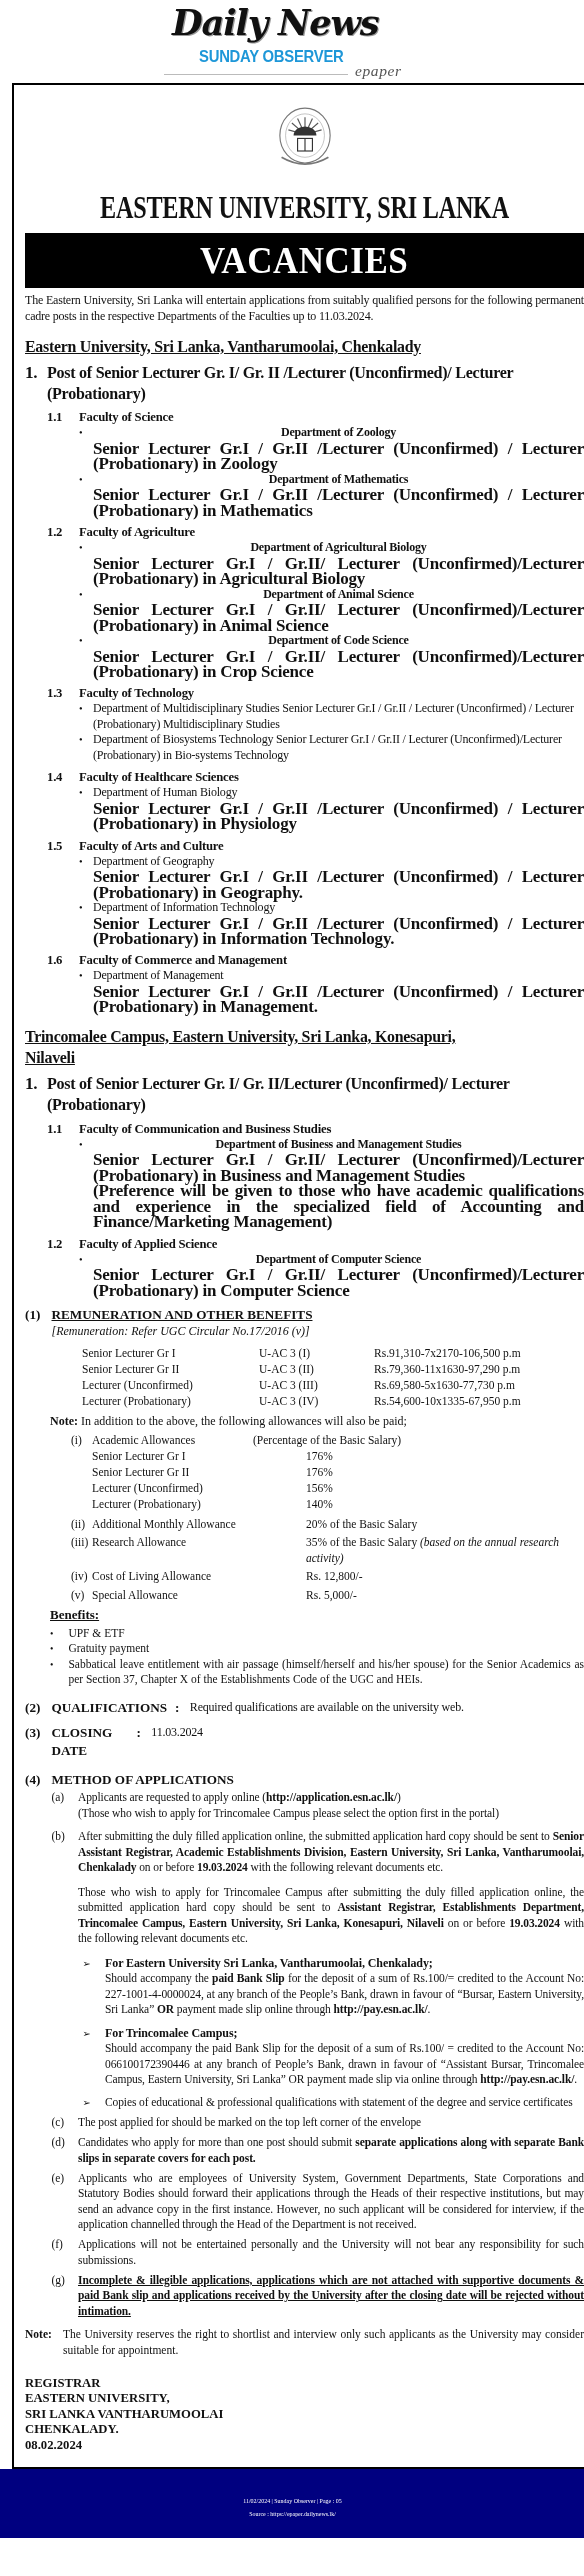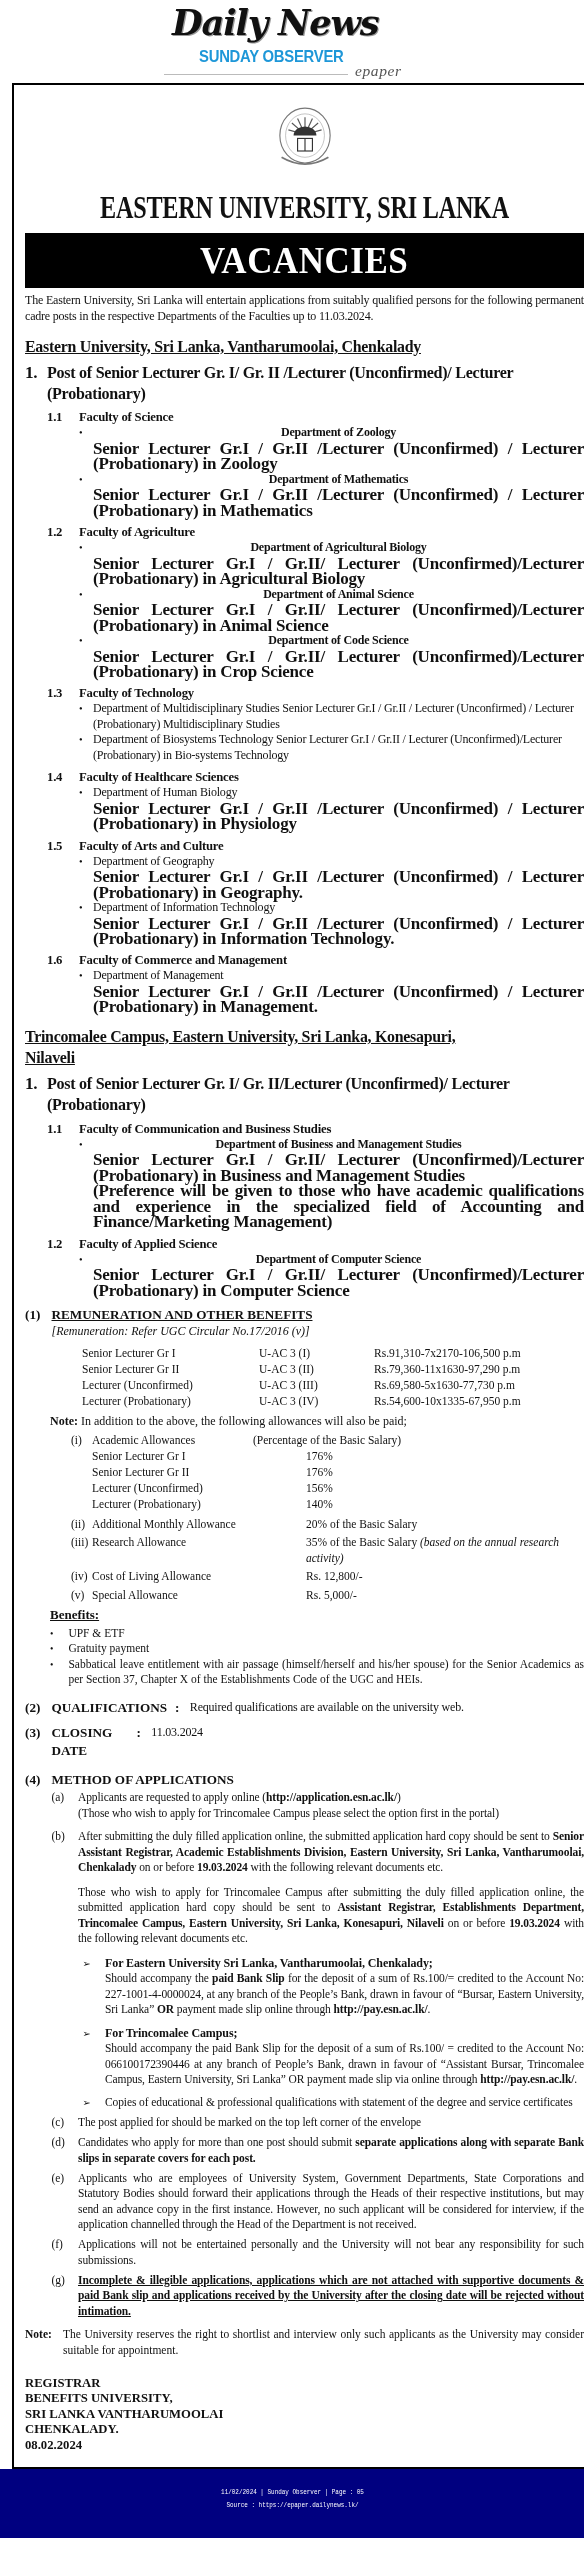--- a/index.html
+++ b/index.html
@@ -71,21 +71,21 @@
   .arrow-item { display: flex; margin-top: 5.8px; }
   .arrow-item .ar { width: 27px; flex: none; padding-left: 4.6px; font-size: 9.8px; }
   .arrow-item .body { flex: 1; }
   .arrow-item .ah { font-weight: bold; font-size: 12px; }
   .underline-bold { font-weight: bold; text-decoration: underline; }
   .final-note { display: flex; font-size: 11.5px; line-height: 15.5px; margin-top: 8px; text-align: justify; }
   .final-note .lbl { width: 38px; flex: none; font-weight: bold; }
   .signature { margin-top: 17.3px; font-size: 12.7px; font-weight: bold; line-height: 15.5px; }
   .signature .date { font-weight: bold; }
 
-  .footer { background: #000080; height: 69px; color: #fff; text-align: center; font-family: Liberation Mono, monospace; padding-top: 17px; }
+  .footer { background: #000080; height: 69px; color: #fff; text-align: center; font-family: Liberation Serif, serif; padding-top: 26px; }
   .footer div { font-size: 7px; line-height: 12.7px; transform: scaleX(0.85); }
 </style>
 </head>
 <body>
 
 <div class="masthead">
   <div class="mast-daily">Daily News</div>
   <div class="mast-sunday">SUNDAY OBSERVER</div>
   <div class="mast-rule"></div>
   <div class="mast-epaper">epaper</div>
@@ -448,21 +448,21 @@
     </div>
   </div>
 
   <div class="final-note">
     <span class="lbl">Note:</span>
     <span>The University reserves the right to shortlist and interview only such applicants as the University may consider suitable for appointment.</span>
   </div>
 
   <div class="signature" id="signature">
       <div>REGISTRAR</div>
-      <div>BENEFITS UNIVERSITY,</div>
+      <div>EASTERN UNIVERSITY,</div>
       <div>SRI LANKA VANTHARUMOOLAI</div>
       <div>CHENKALADY.</div>
       <div class="date">08.02.2024</div>
     </div>
 </div>
 
 <div class="footer">
   <div>11/02/2024 | Sunday Observer | Page : 05</div>
   <div>Source : https://epaper.dailynews.lk/</div>
 </div>

